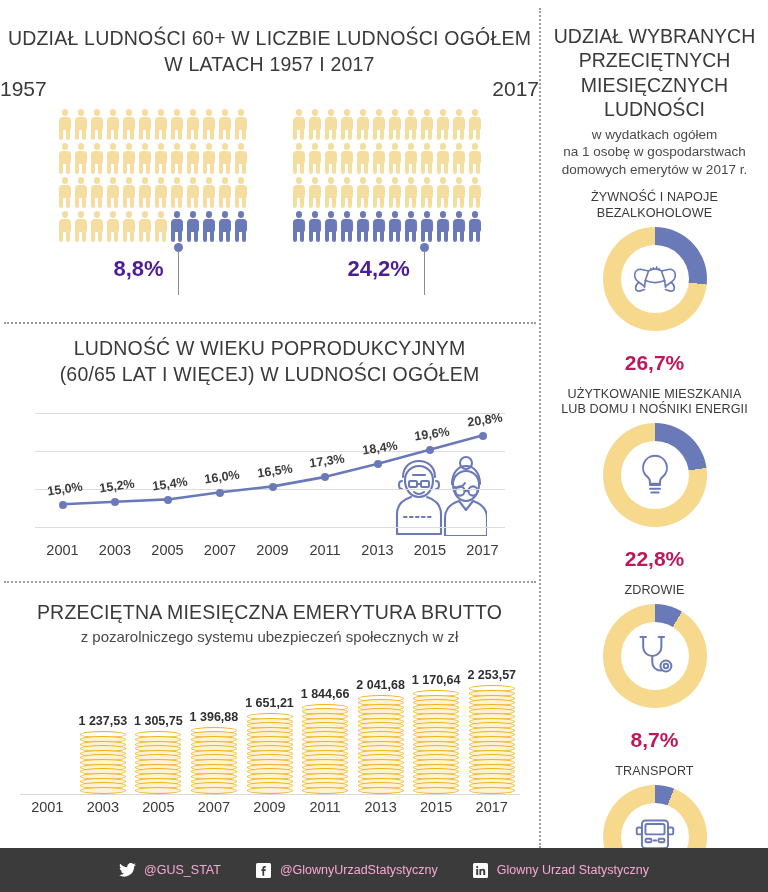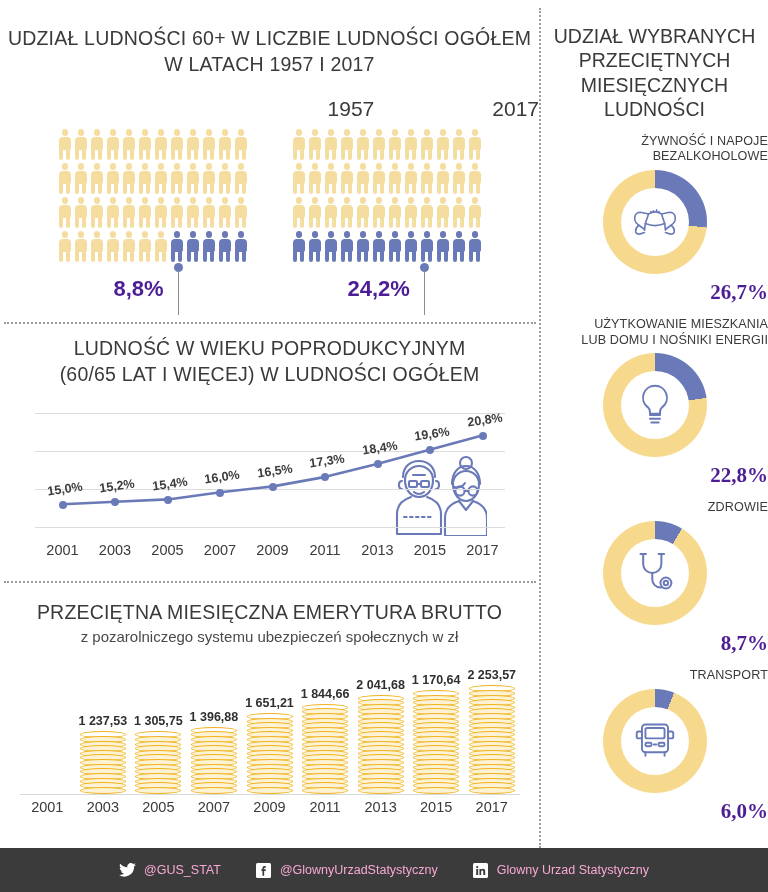--- a/index.html
+++ b/index.html
@@ -33,21 +33,21 @@
     color: #3a3a3a;
     font-weight: 400;
     line-height: 1.32;
   }
   .sec-sub {
     text-align:center; font-size: 15px; color:#4a4a4a; margin-top:2px;
   }
 
   
   .s1 { position:absolute; left:0; top:26px; width:539px; }
-  .yearRow { display:flex; justify-content:flex-end; gap: 118px; margin-top: 20px; }
+  .yearRow { display:flex; justify-content:space-between; gap: 118px; margin-top: 0; }
   .yearLbl { font-size: 21px; color:#3a3a3a; }
   .pictoWrap { display:flex; justify-content:center; gap: 44px; margin-top: 8px; }
   .pictoGroup { position:relative; }
   .pictoRows { display:flex; flex-direction:column; gap:3px; }
   .pRow { display:flex; gap:2px; }
   .person { width: 14px; height: 31px; position:relative; }
   .person .head {
     position:absolute; left:4px; top:0; width:6.4px; height:6.4px;
     border-radius:50%; background: currentColor;
   }
@@ -107,32 +107,32 @@
   .coinBase { position:absolute; left:0; top:135px; width:500px; height:1px; background:#d8d8d8; }
   .xaxis3 { position:relative; width:500px; margin: 5px auto 0; height:26px; }
 
   
   .right { position:absolute; left:541px; top:0; width:227px; height:848px; }
   .rTitle {
     text-align:center; font-size:19.5px; color:#3a3a3a; line-height:1.25;
     margin-top: 24px; padding: 0 8px;
   }
   .rSub { text-align:center; font-size:13.5px; color:#4a4a4a; line-height:1.3; margin-top:4px; padding: 0 6px;}
-  .donutBlock { text-align:right; margin-top: 12px; }
+  .donutBlock { text-align:center; margin-top: 12px; }
   .donutCap {
     font-size: 12.6px; color:#3a3a3a; line-height:1.25; margin-bottom:5px;
     letter-spacing: 0.1px;
   }
   .donut { position:relative; width:104px; height:104px; margin: 0 auto; }
   .donut .hole {
     position:absolute; left:18px; top:18px; width:68px; height:68px;
     border-radius:50%; background:#fff;
     display:flex; align-items:center; justify-content:center;
   }
-  .donutVal { font-size:21px; font-weight:700; color:#4c1d95; margin-top:6px;font-family:Liberation Serif, serif; }
+  .donutVal { font-size:21px; font-weight:700; color:#be185d; margin-top:20px; }
 
   
   .footer {
     position:absolute; left:0; bottom:0; width:768px; height:44px;
     background:#3b3b3b; display:flex; align-items:center; justify-content:center;
     gap: 34px;
   }
   .fItem { display:flex; align-items:center; gap:8px; }
   .fTxt { color:#f9a8d4; font-size:12.5px;text-align:right; }
   .fIcon { width:17px; height:17px; display:flex; align-items:center; justify-content:center; }
@@ -1051,20 +1051,25 @@
     </div>
   </div>
 
   <div class="right">
     <div class="rTitle">
       <div>UDZIAŁ WYBRANYCH</div>
       <div>PRZECIĘTNYCH</div>
       <div>MIESIĘCZNYCH</div>
       <div>LUDNOŚCI</div>
     </div>
+    <div class="rSub">
+      <div>w wydatkach ogółem</div>
+      <div>na 1 osobę w gospodarstwach</div>
+      <div>domowych emerytów w 2017 r.</div>
+    </div>
 
     <div id="donuts">
         <div class="donutBlock">
           <div class="donutCap">
             <div>ŻYWNOŚĆ I NAPOJE</div>
             <div>BEZALKOHOLOWE</div>
           </div>
           <div class="donut" style="background: conic-gradient(rgb(106, 122, 184) 0deg, rgb(106, 122, 184) 96.12deg, rgb(247, 217, 142) 96.12deg, rgb(247, 217, 142) 360deg); border-radius: 50%;">
             <div class="hole">
               <svg width="42" height="36" viewBox="0 0 52 44" fill="none" stroke="#6a7ab8" stroke-width="2" stroke-linejoin="round" stroke-linecap="round">

